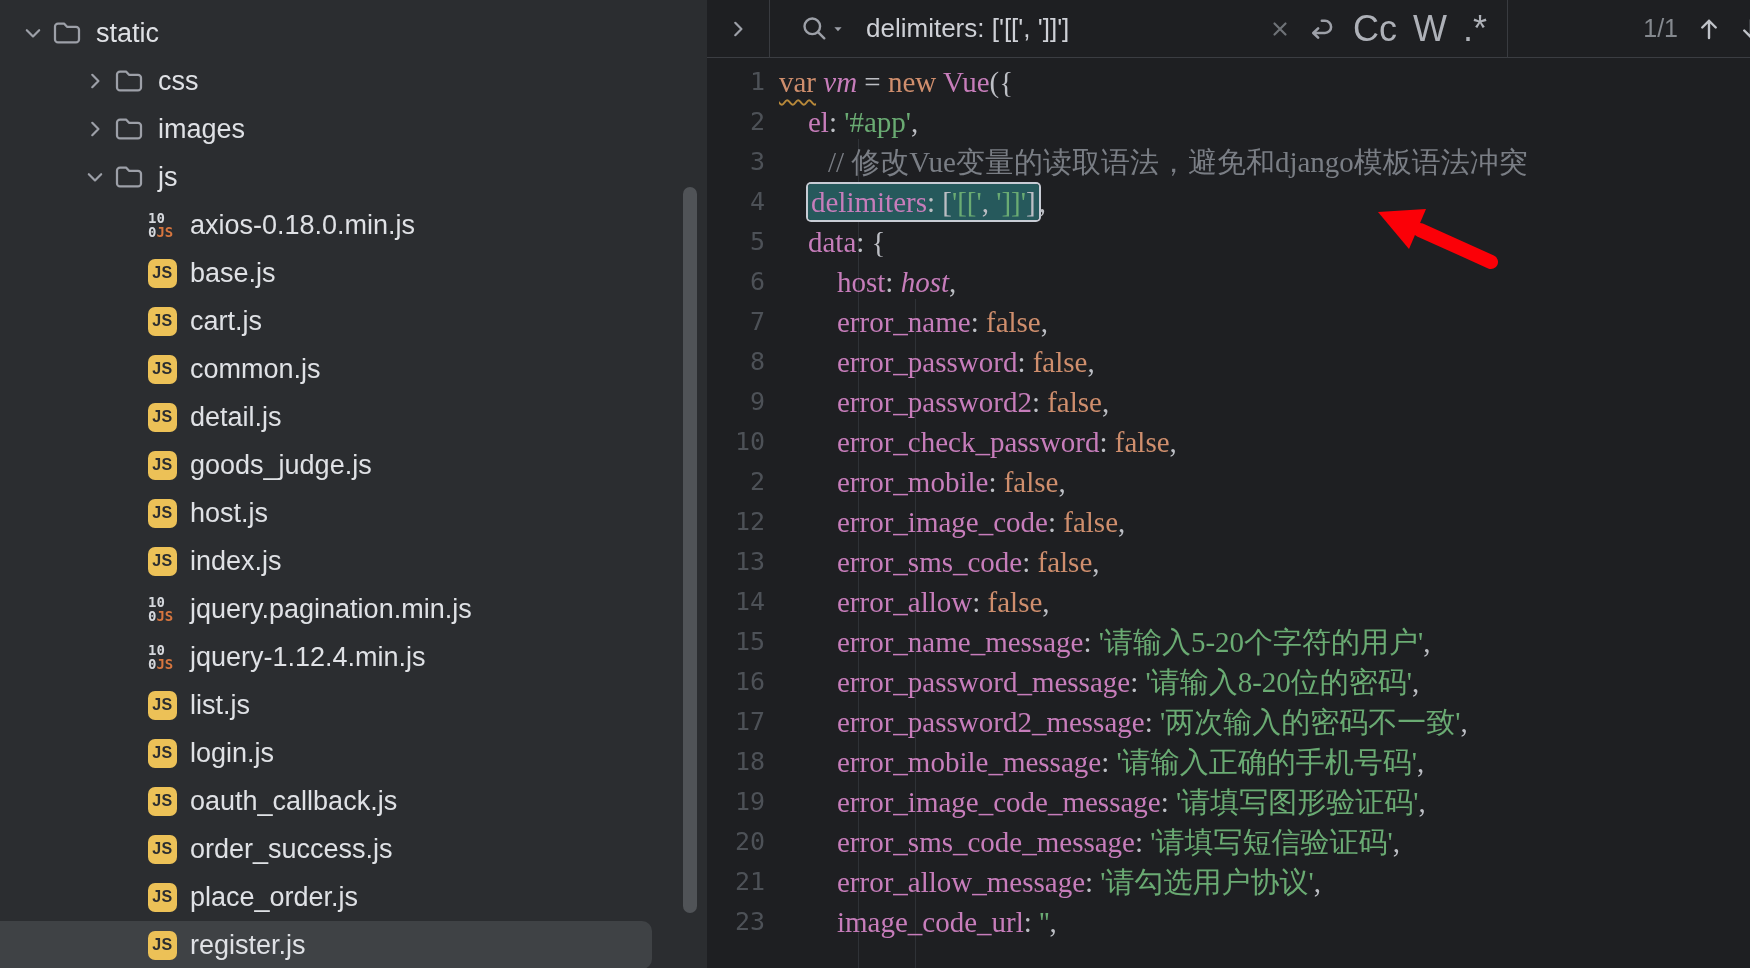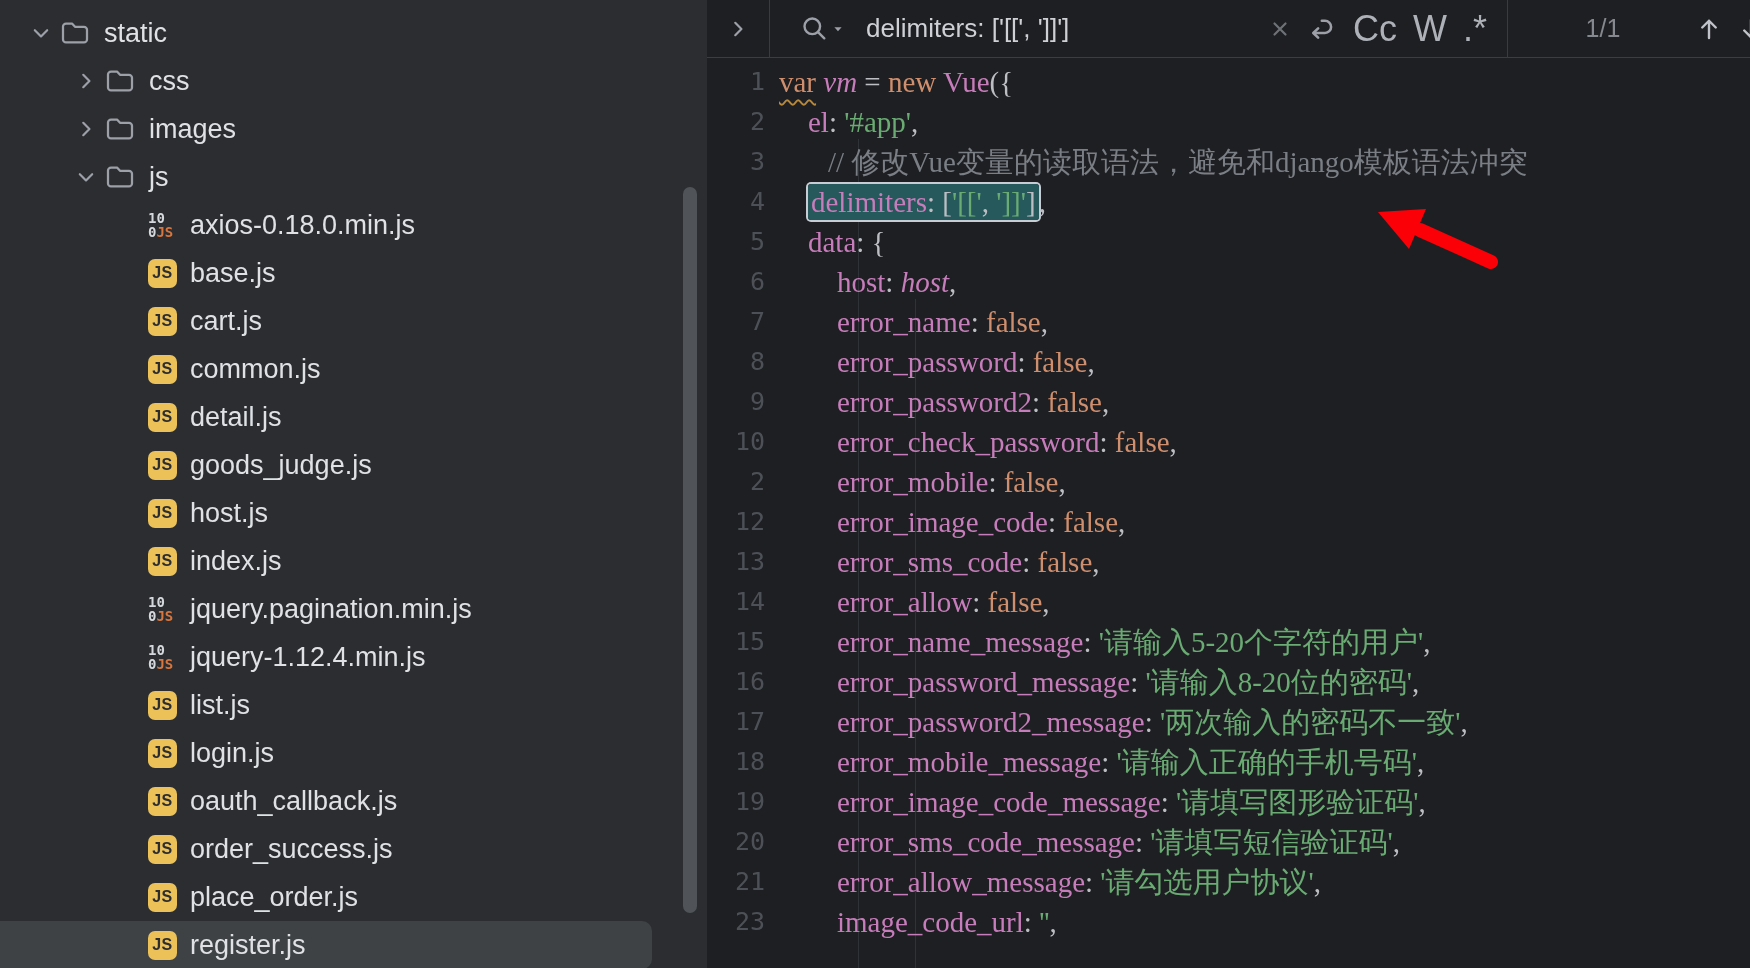--- a/index.html
+++ b/index.html
@@ -8,22 +8,22 @@
     position:relative; width:1750px; height:968px; overflow:hidden;
     background:#1e1f22; font-family:"Liberation Sans", sans-serif;
     -webkit-font-smoothing:antialiased;
   }
   
   .tree-panel {
     position:absolute; left:0; top:0; width:707px; height:968px;
     background:#2b2d30; padding-top:9px; overflow:hidden;
   }
   .trow { height:48px; display:flex; align-items:center; color:#dfe1e5; font-size:27px; }
-  .trow.lvl0 { padding-left:24px; }
-  .trow.lvl1 { padding-left:29px;margin-left:40px; }
+  .trow.lvl0 { padding-left:16px; }
+  .trow.lvl1 { padding-left:78px; }
   .trow.lvl2 { padding-left:148px; }
   .trow.sel  { width:652px; background:#3f4245; border-radius:0 10px 10px 0; }
   .chev { width:34px; height:34px; display:flex; align-items:center; justify-content:center; flex:none; }
   .fico { width:34px; height:34px; margin-right:12px; display:flex; align-items:center; justify-content:center; flex:none; }
   .jsbadge {
     width:29px; height:29px; margin-right:13px; flex:none;
     background:#ecc157; color:#2b2d30; border-radius:7px;
     font-weight:bold; font-size:16px; display:flex; align-items:center; justify-content:center;
     letter-spacing:.5px;
   }
@@ -45,21 +45,21 @@
   }
   .fb-expand { width:62px; height:58px; display:flex; align-items:center; justify-content:center; }
   .fb-vdiv { width:1px; height:58px; background:#393b40; flex:none; }
   .fb-search-ico { margin-left:30px; display:flex; align-items:center; }
   .fb-query {
     margin-left:22px; flex:1; color:#ced0d6; font-size:26px; white-space:pre;
     overflow:hidden;
   }
   .fb-btn { display:flex; align-items:center; justify-content:center; flex:none; }
   .fb-toggle { color:#aeb1b8; font-size:36px; flex:none; }
-  .fb-results { width:150px; text-align:center; color:#85898f; font-size:25px; flex:none; margin:0 16px 0 20px; }
+  .fb-results { width:150px; text-align:right; color:#85898f; font-size:25px; flex:none; margin:0 16px 0 20px; }
   .gap14 { margin-left:14px; } .gap16 { margin-left:16px; }
   
   .code-wrap {
     position:absolute; left:707px; top:59px; right:0; bottom:0;
     background:#1e1f22; overflow:hidden; padding-top:3px;
   }
   .indent-guide { position:absolute; width:1px; background:#2f3237; }
   .ig1 { left:151px; top:80px; bottom:0; }
   .ig2 { left:208px; top:240px; bottom:0; }
   .cline { display:flex; height:40px; line-height:40px; position:relative; }

